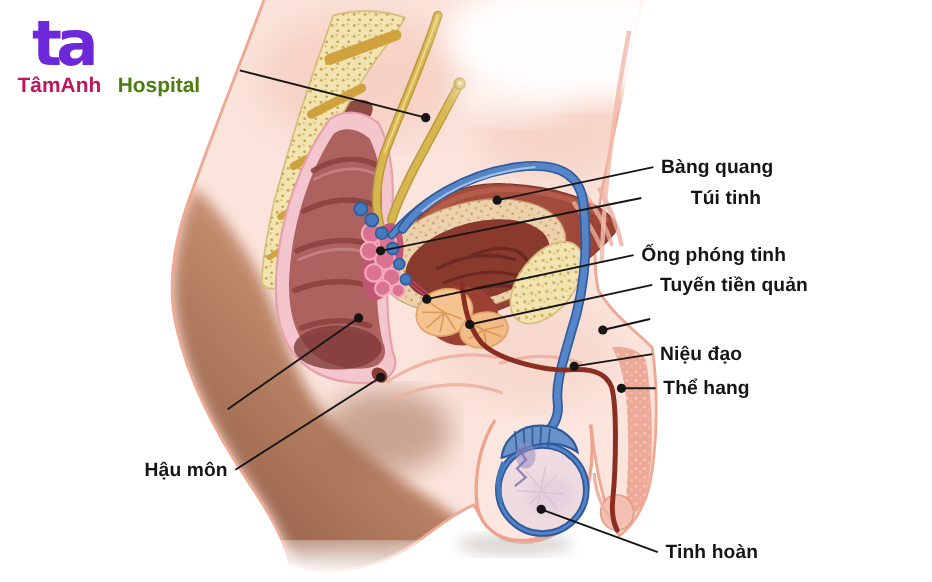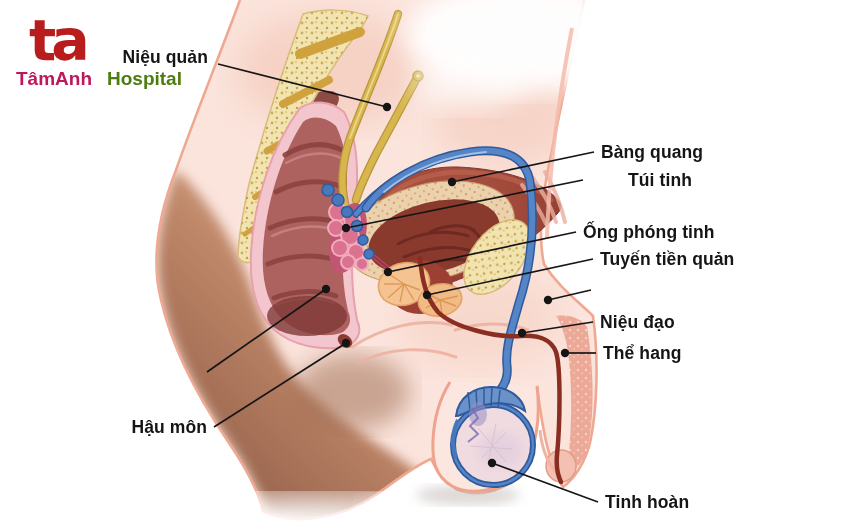--- a/index.html
+++ b/index.html
@@ -5,21 +5,21 @@
   html,body{margin:0;padding:0;background:#ffffff;}
   .stage{position:relative;width:847px;height:529px;background:#ffffff;overflow:hidden;
          font-family:"Liberation Sans",sans-serif;}
   .illo{position:absolute;inset:0;}
   .overlay{position:absolute;inset:0;pointer-events:none;}
   .label-layer{position:absolute;inset:0;pointer-events:none;}
   .anat-label{position:absolute;transform:translateY(-50%);font-weight:700;font-size:17.5px;
               color:#151515;white-space:nowrap;letter-spacing:0.1px;}
   .logo{position:absolute;left:16px;top:14px;}
   .logo-mark{font-family:"DejaVu Sans",sans-serif;font-weight:800;font-size:57px;line-height:0.92;
-             color:#b91c1c;letter-spacing:-5px;margin-left:13px;}
+             color:#6d28d9;letter-spacing:-5px;margin-left:13px;}
   .logo-text{font-size:19px;font-weight:700;margin-top:2px;}
   .logo-text .primary{color:#be185d;}
   .logo-text .secondary{color:#4d7c0f;margin-left:15px;}
 </style>
 </head>
 <body>
 
 <div class="stage">
 
   <svg class="illo" viewBox="0 0 847 529">
@@ -277,21 +277,20 @@
       <circle cx="565" cy="353" r="4.2" fill="#151515"></circle>
       <line x1="207" y1="372" x2="326" y2="289" stroke="#151515" stroke-width="1.7"></line>
       <circle cx="326" cy="289" r="4.2" fill="#151515"></circle>
       <line x1="214" y1="427" x2="346" y2="343" stroke="#151515" stroke-width="1.7"></line>
       <circle cx="346" cy="343" r="4.2" fill="#151515"></circle>
       <line x1="598" y1="502" x2="492" y2="463" stroke="#151515" stroke-width="1.7"></line>
       <circle cx="492" cy="463" r="4.2" fill="#151515"></circle>
     </svg>
 
   <div class="label-layer" id="labels">
-      <span class="anat-label" style="top: 57px; right: 639px;">Niệu quản</span>
       <span class="anat-label" style="top: 152px; left: 601px;">Bàng quang</span>
       <span class="anat-label" style="top: 180px; left: 590px; margin-left: 38px;">Túi tinh</span>
       <span class="anat-label" style="top: 232px; left: 583px;">Ống phóng tinh</span>
       <span class="anat-label" style="top: 259px; left: 600px;">Tuyến tiền quản</span>
       <span class="anat-label" style="top: 322px; left: 600px;">Niệu đạo</span>
       <span class="anat-label" style="top: 353px; left: 603px;">Thể hang</span>
       <span class="anat-label" style="top: 427px; right: 640px;">Hậu môn</span>
       <span class="anat-label" style="top: 502px; left: 605px;">Tinh hoàn</span>
     </div>
 

